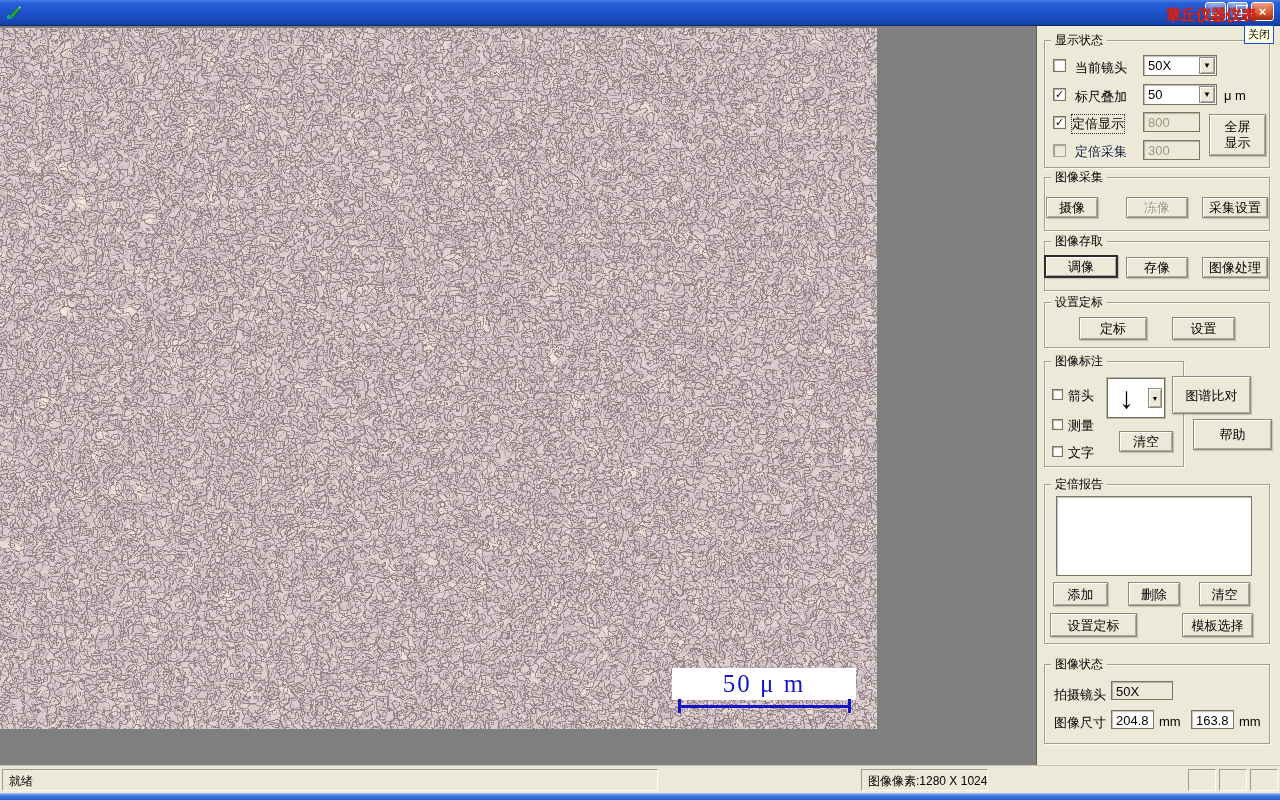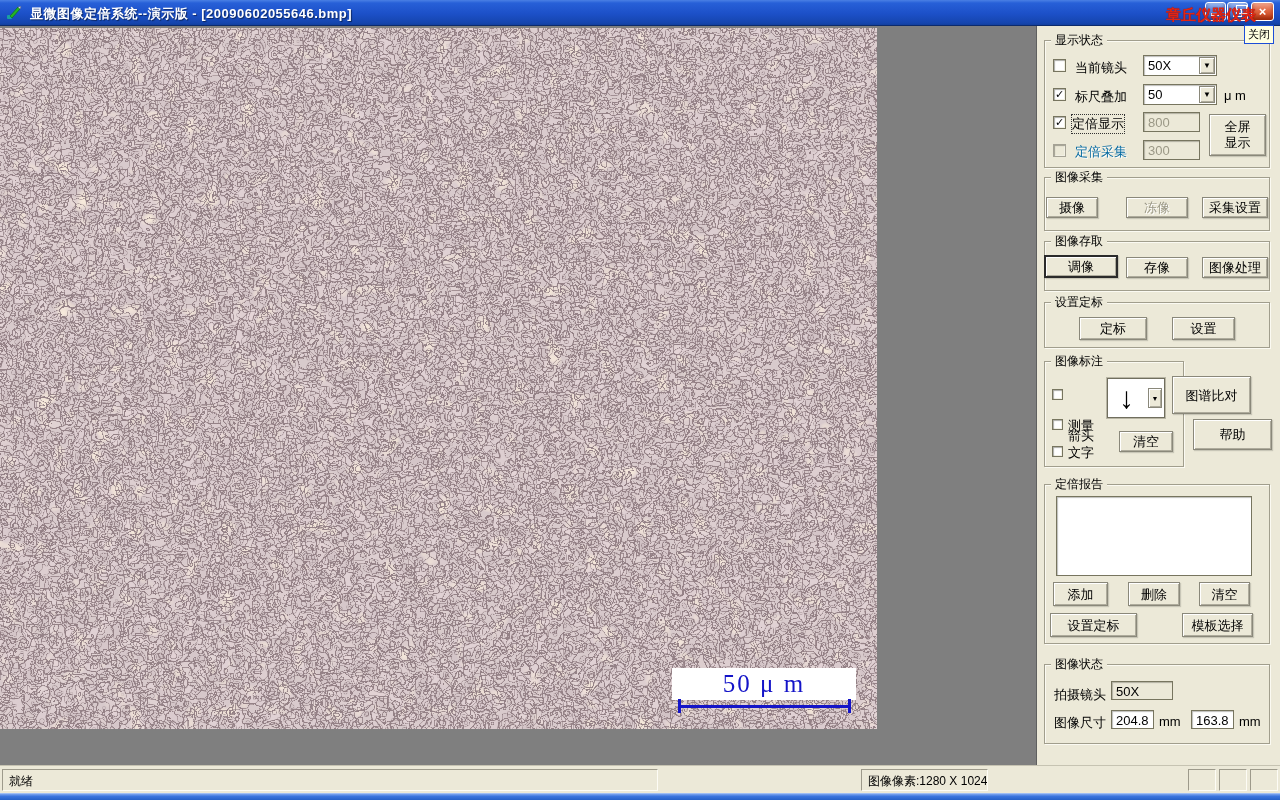--- a/index.html
+++ b/index.html
@@ -66,21 +66,21 @@
   .groupbox {
     position:absolute; border:1px solid #a19e8d;
     box-shadow:1px 1px 0 #fbfaf2, inset 1px 1px 0 #fbfaf2;
   }
   .grouplabel {
     position:absolute; top:-8px; left:6px; background:#ece9d8; padding:0 4px;
     font-size:12px; color:#000; white-space:nowrap; line-height:14px;
   }
 
   .lbl { position:absolute; font-size:13px; color:#000; white-space:nowrap; }
-  .lbl.disabled { color:#0369a1; text-shadow:1px 1px 0 #fff; }
+  .lbl.disabled { color:#0f172a; text-shadow:1px 1px 0 #fff; }
   .focus-dotted { outline:1px dotted #333; }
 
   .cb {
     position:absolute; width:13px; height:13px; background:#fff;
     border:1px solid #77755f;
     box-shadow:inset 1px 1px 1px rgba(70,70,60,0.45), inset -1px -1px 0 #f2f0e4;
     font-size:11px; font-weight:bold; color:#000; line-height:11px; text-align:center;
   }
   .cb.disabled { background:#ece9d8; border-color:#a5a295; color:#9b9886; }
 
@@ -138,21 +138,20 @@
 </style>
 </head>
 <body>
 
 <div class="titlebar">
   <svg class="app-icon" viewBox="0 0 16 16">
     <rect x="1" y="10" width="5" height="4" rx="1" fill="#1aa0a0"></rect>
     <polygon points="4,11 12,2 14,4 6,13" fill="#24b424" stroke="#0c6a0c" stroke-width="0.6"></polygon>
     <polygon points="12,2 14,4 15,1.5" fill="#d8e8f8" stroke="#667" stroke-width="0.5"></polygon>
   </svg>
-  <span class="win-title">显微图像定倍系统--演示版 - [20090602055646.bmp]</span>
 
   <span class="winbtn" style="left:1205px;">
     <span class="min-glyph"></span>
   </span>
   <span class="winbtn" style="left:1227px;">
     <span class="restore-glyph"></span>
   </span>
   <span class="winbtn close" style="left:1251px;">
     <span>×</span>
   </span>
@@ -243,21 +242,21 @@
 <div class="groupbox" style="left:1044px; top:302px; width:226px; height:46px;text-align:right;">
   <span class="grouplabel">设置定标</span>
 </div>
 <button class="btn" style="left:1079px; top:317px; width:68px; height:23px;">定标</button>
 <button class="btn" style="left:1172px; top:317px; width:63px; height:23px;">设置</button>
 
 <div class="groupbox" style="left:1044px; top:361px; width:140px; height:106px;">
   <span class="grouplabel">图像标注</span>
 </div>
 <span class="cb" style="left:1052px; top:389px; width:11px; height:11px;"></span>
-<span class="lbl" style="left:1068px; top:387px;margin-top:40px;">箭头</span>
+<span class="lbl" style="left:1068px; top:387px;">箭头</span>
 <span class="arrowcombo">
   <span class="glyph">↓</span>
   <span class="drop">▼</span>
 </span>
 <span class="cb" style="left:1052px; top:419px; width:11px; height:11px;"></span>
 <span class="lbl" style="left:1068px; top:417px;">测量</span>
 <button class="btn" style="left:1119px; top:431px; width:54px; height:21px;">清空</button>
 <span class="cb" style="left:1052px; top:446px; width:11px; height:11px;"></span>
 <span class="lbl" style="left:1068px; top:444px;">文字</span>
 

